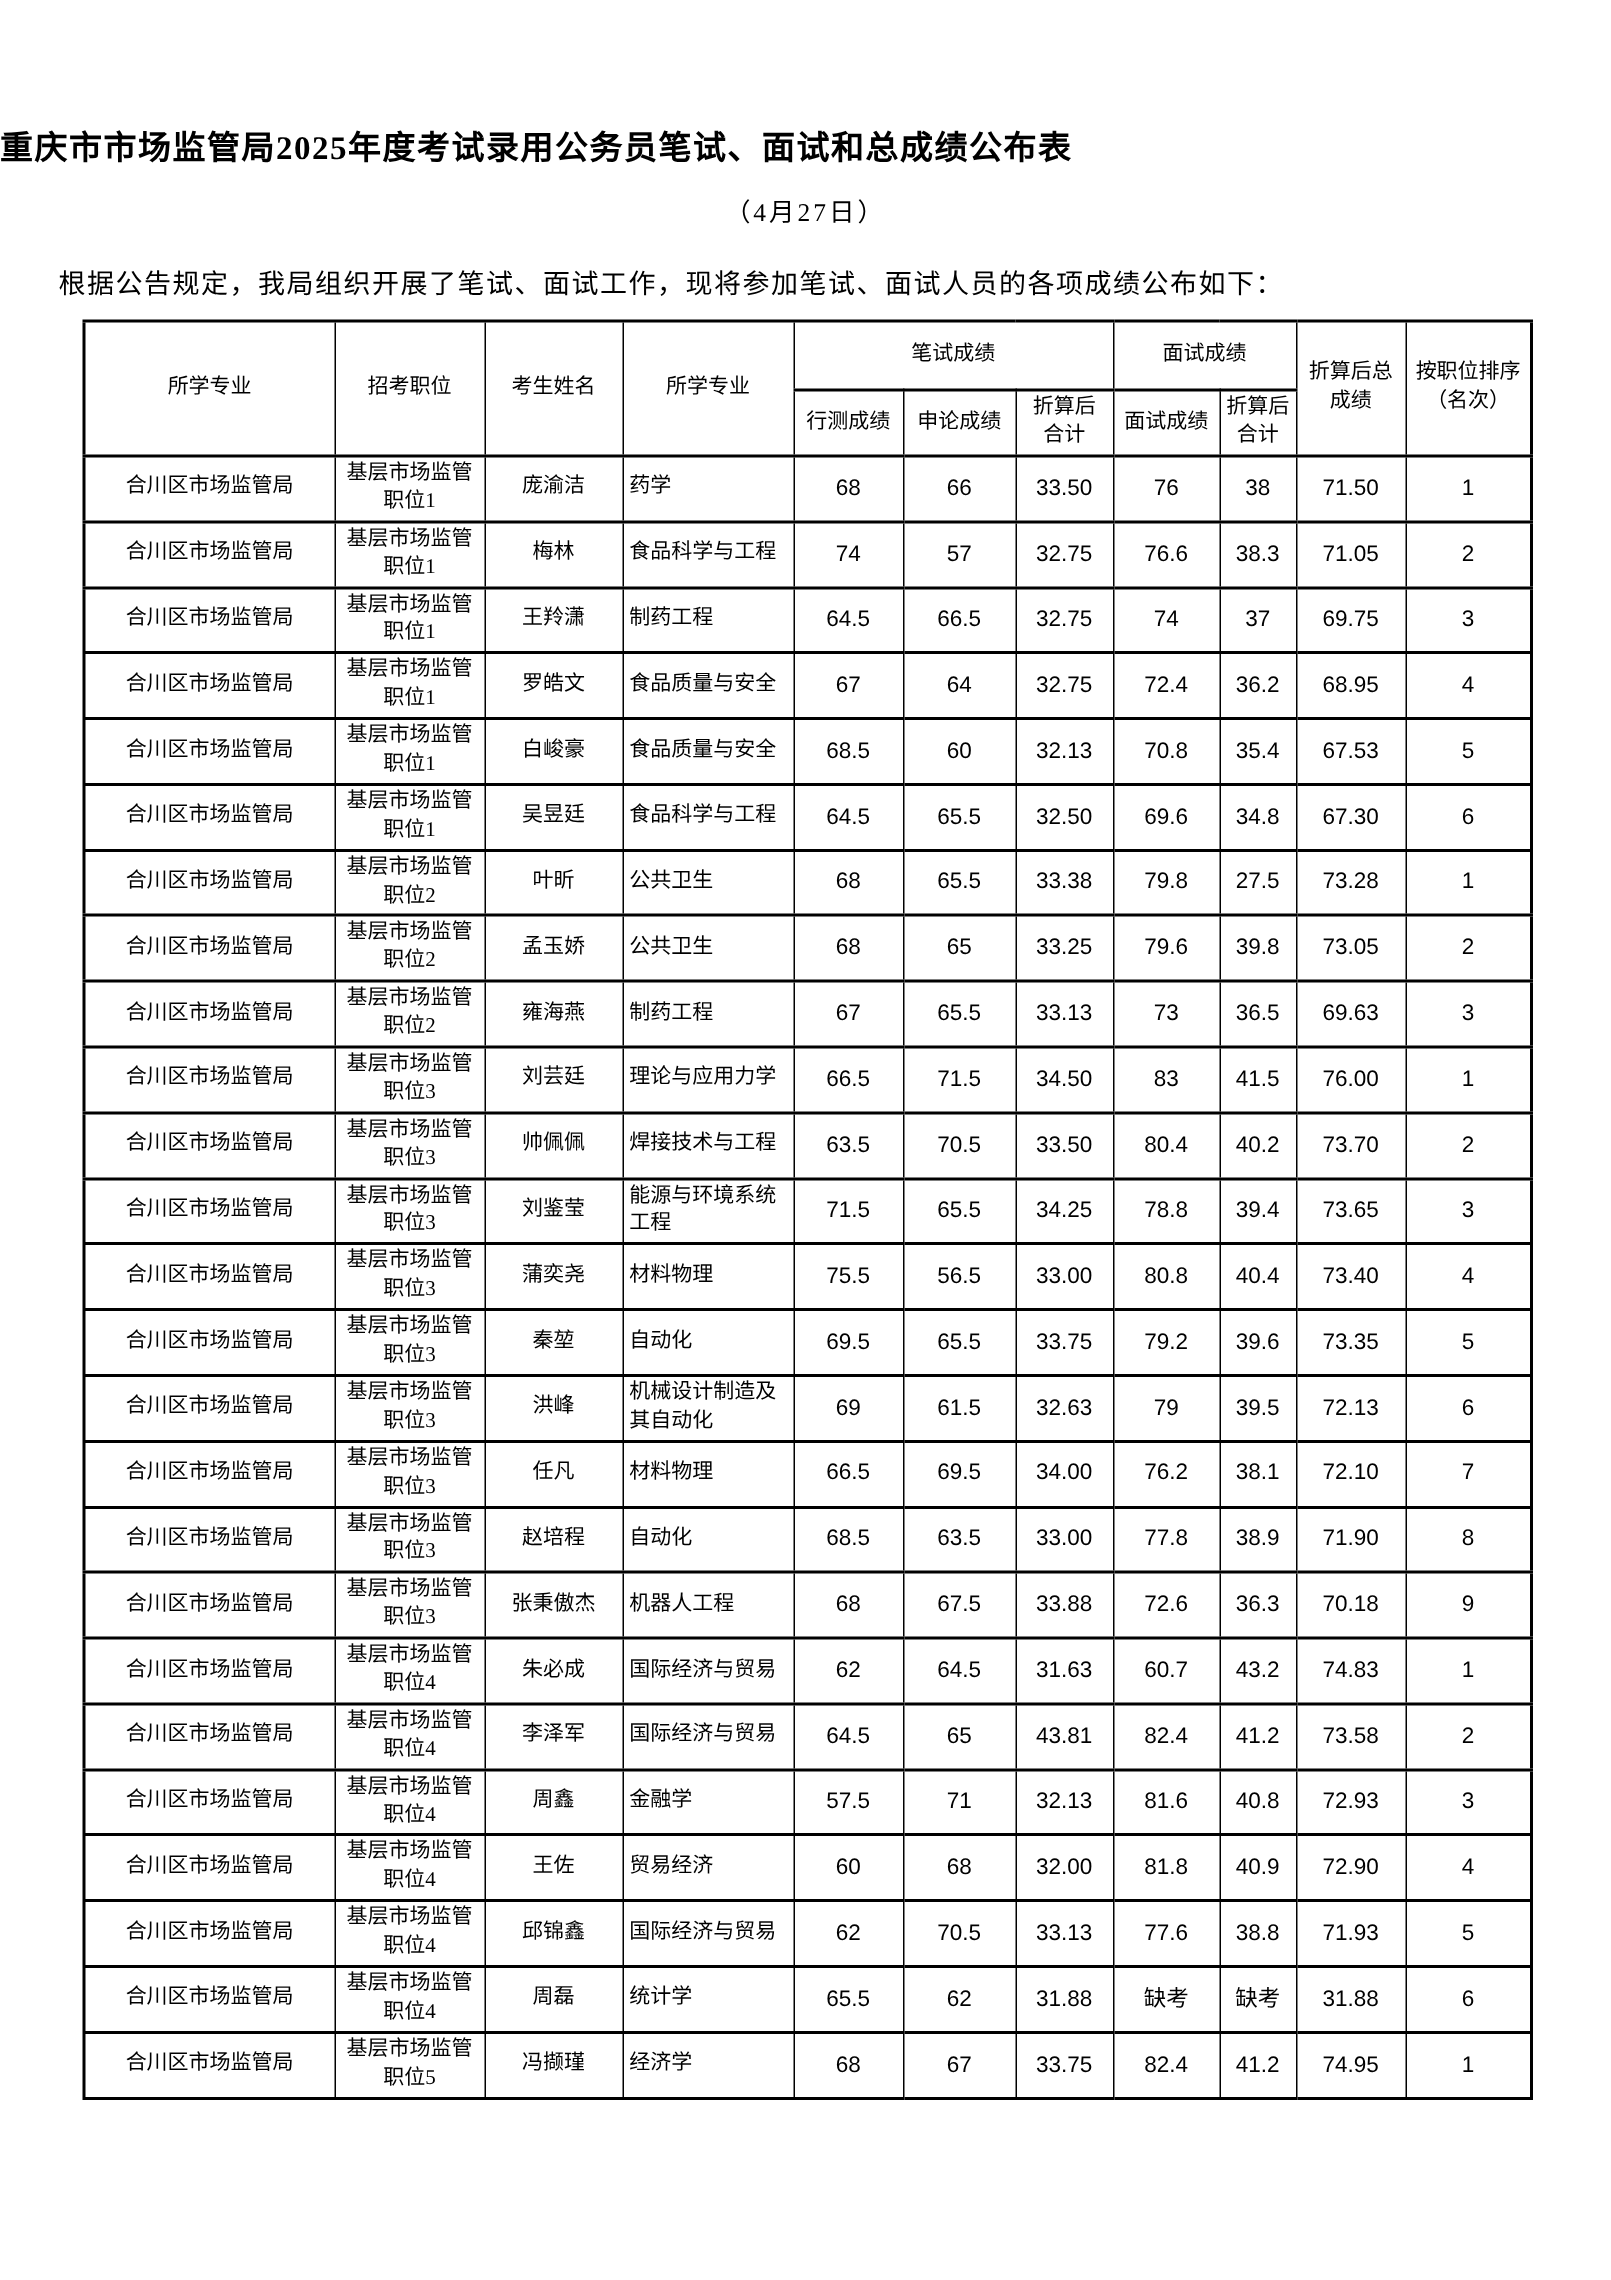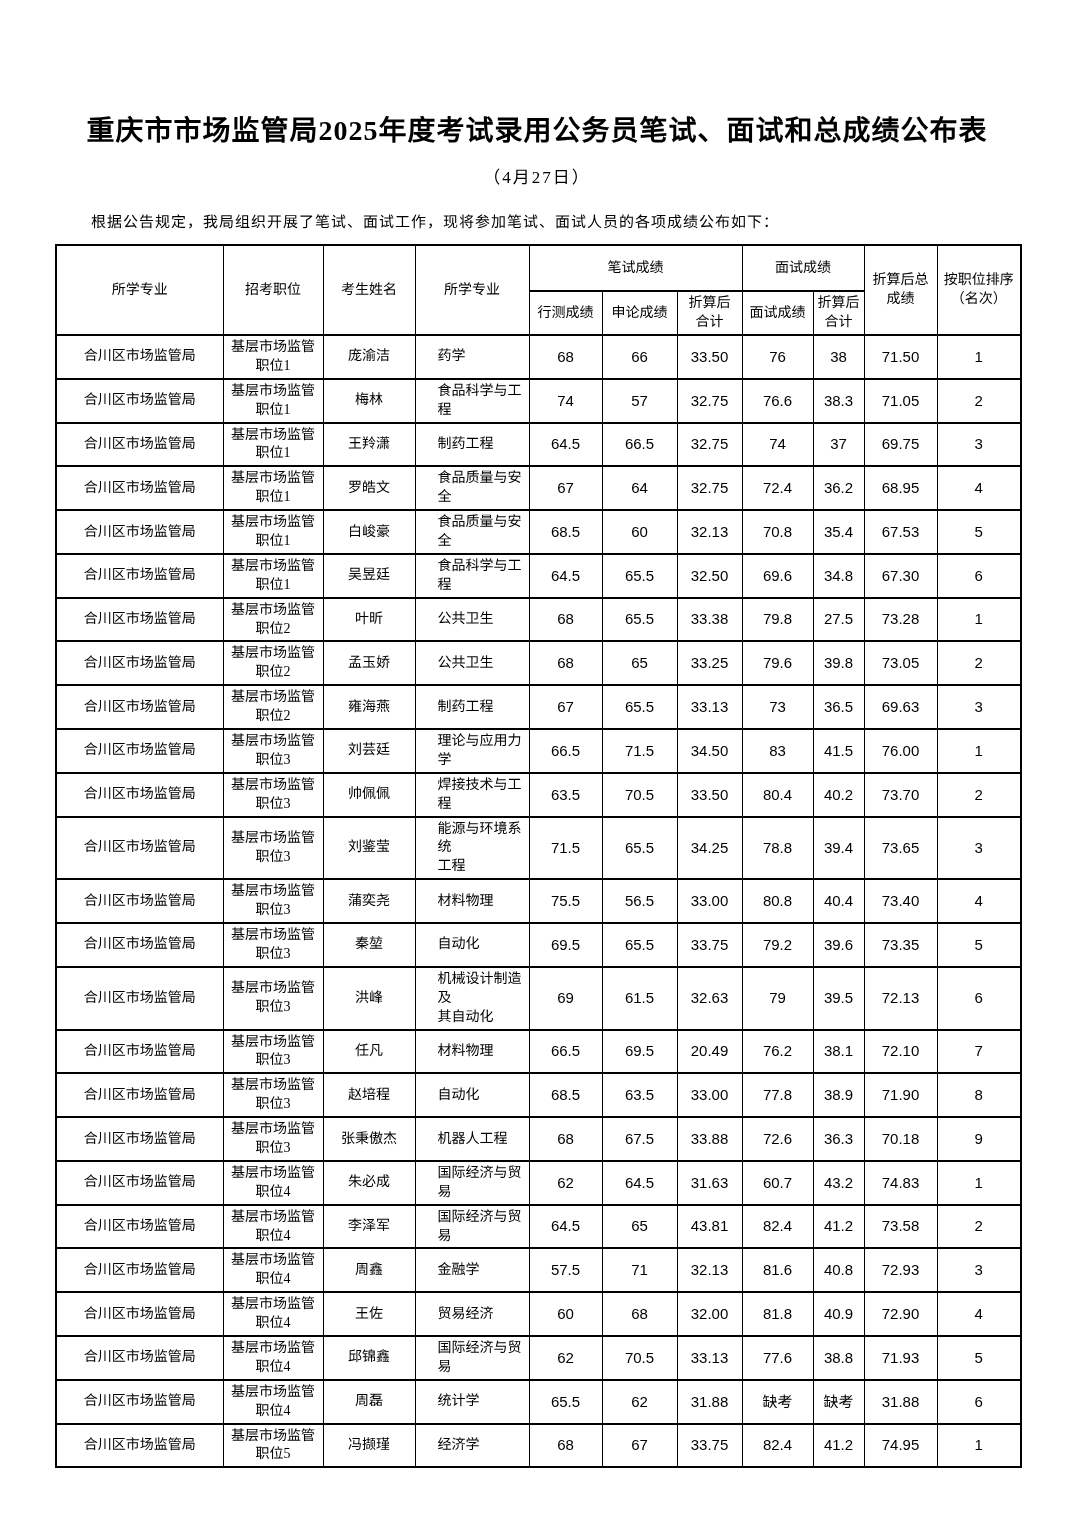--- a/index.html
+++ b/index.html
@@ -6,37 +6,37 @@
   html, body {
     width: 1074px; height: 1520px;
     background: #ffffff;
     font-family: "Liberation Serif", "DejaVu Serif", serif;
     color: #000000;
     overflow: hidden;
   }
   .page { position: relative; width: 1074px; height: 1520px; background: #ffffff; }
 
   .doc-title {
-    margin-top: 108px;
-    text-align: center;
-    font-size: 28px;
+    margin-top: 80px;
+    text-align: left;
+    font-size: 22px;
     font-weight: bold;
     letter-spacing: 1px;
     white-space: nowrap;
   }
   .doc-date {
     margin-top: 15px;
     text-align: center;
     font-size: 17px;
     letter-spacing: 2px;
   }
   .doc-intro {
     margin-top: 22px;
-    padding-left: 91px;
-    font-size: 15px;
+    padding-left: 39px;
+    font-size: 18px;
     letter-spacing: 1px;
   }
 
   table.scores {
     margin-left: 55px;
     margin-top: 13px;
     width: 965px;
     table-layout: fixed;
     border-collapse: collapse;
     border: 2px solid #000;
@@ -51,21 +51,21 @@
     line-height: 1.35;
     white-space: pre-line;
     padding: 2px 3px;
     overflow: hidden;
   }
   thead tr.h1 { height: 46px; }
   thead tr.h2 { height: 44px; margin-top: 39px; }
   tbody tr { height: 34px; }
   th { font-weight: normal; }
 
-  td.c-major { text-align: left; padding-left: 22px; font-family: Liberation Serif, serif; }
+  td.c-major { text-align: left; padding-left: 4px; font-family: Liberation Serif, serif; }
   td.c-xingce, td.c-shenlun, td.c-written_total,
   td.c-interview, td.c-interview_total, td.c-overall, td.c-rank {
     font-family: "Liberation Sans", "DejaVu Sans", sans-serif;
     font-size: 15px;
   }
 </style>
 </head>
 <body>
 
 <div class="page">
@@ -325,21 +325,21 @@
           <td class="c-rank">6</td>
         </tr>
         <tr>
           <td class="c-unit">合川区市场监管局</td>
           <td class="c-position">基层市场监管
 职位3</td>
           <td class="c-name">任凡</td>
           <td class="c-major">材料物理</td>
           <td class="c-xingce">66.5</td>
           <td class="c-shenlun">69.5</td>
-          <td class="c-written_total">20.49</td>
+          <td class="c-written_total">34.00</td>
           <td class="c-interview">76.2</td>
           <td class="c-interview_total">38.1</td>
           <td class="c-overall">72.10</td>
           <td class="c-rank">7</td>
         </tr>
         <tr>
           <td class="c-unit">合川区市场监管局</td>
           <td class="c-position">基层市场监管
 职位3</td>
           <td class="c-name">赵培程</td>

